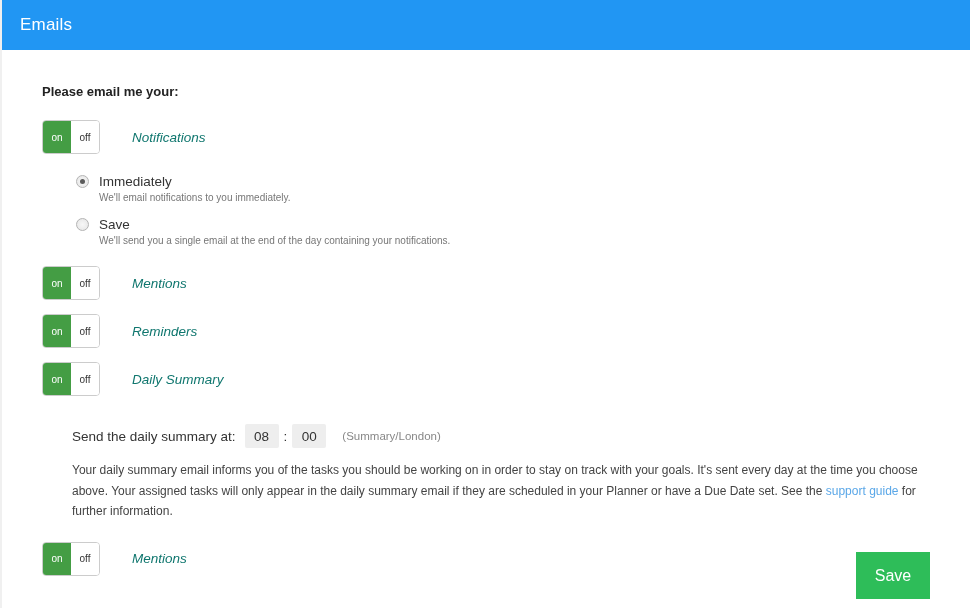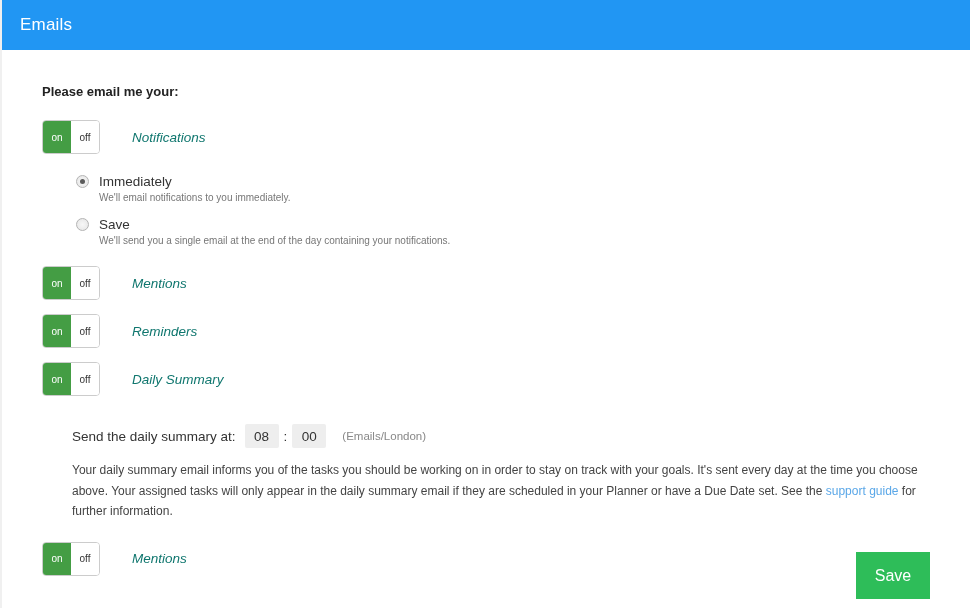--- a/index.html
+++ b/index.html
@@ -269,21 +269,21 @@
     </div>
 
     <div class="summary-detail">
       <div class="time-line">
         <span>Send the daily summary at:</span>
         <span class="time-wrap">
           <input class="time-field" type="text" value="08" style="">
           <span class="time-colon">:</span>
           <input class="time-field" type="text" value="00" style="">
         </span>
-        <span class="timezone">(Emails/London)</span>
+        <span class="timezone">(Summary/London)</span>
       </div>
 
       <p class="summary-paragraph"><span>Your daily summary email informs you of the tasks you should be working on in order to stay on track with your goals. It's sent every day at the time you choose above. Your assigned tasks will only appear in the daily summary email if they are scheduled in your Planner or have a Due Date set. See the </span><a class="support-link">support guide</a><span> for further information.</span></p>
     </div>
 
     <div class="gap-20"></div>
 
     <div class="toggle-row">
       <div class="toggle">
         <div class="toggle-seg on">on</div>

